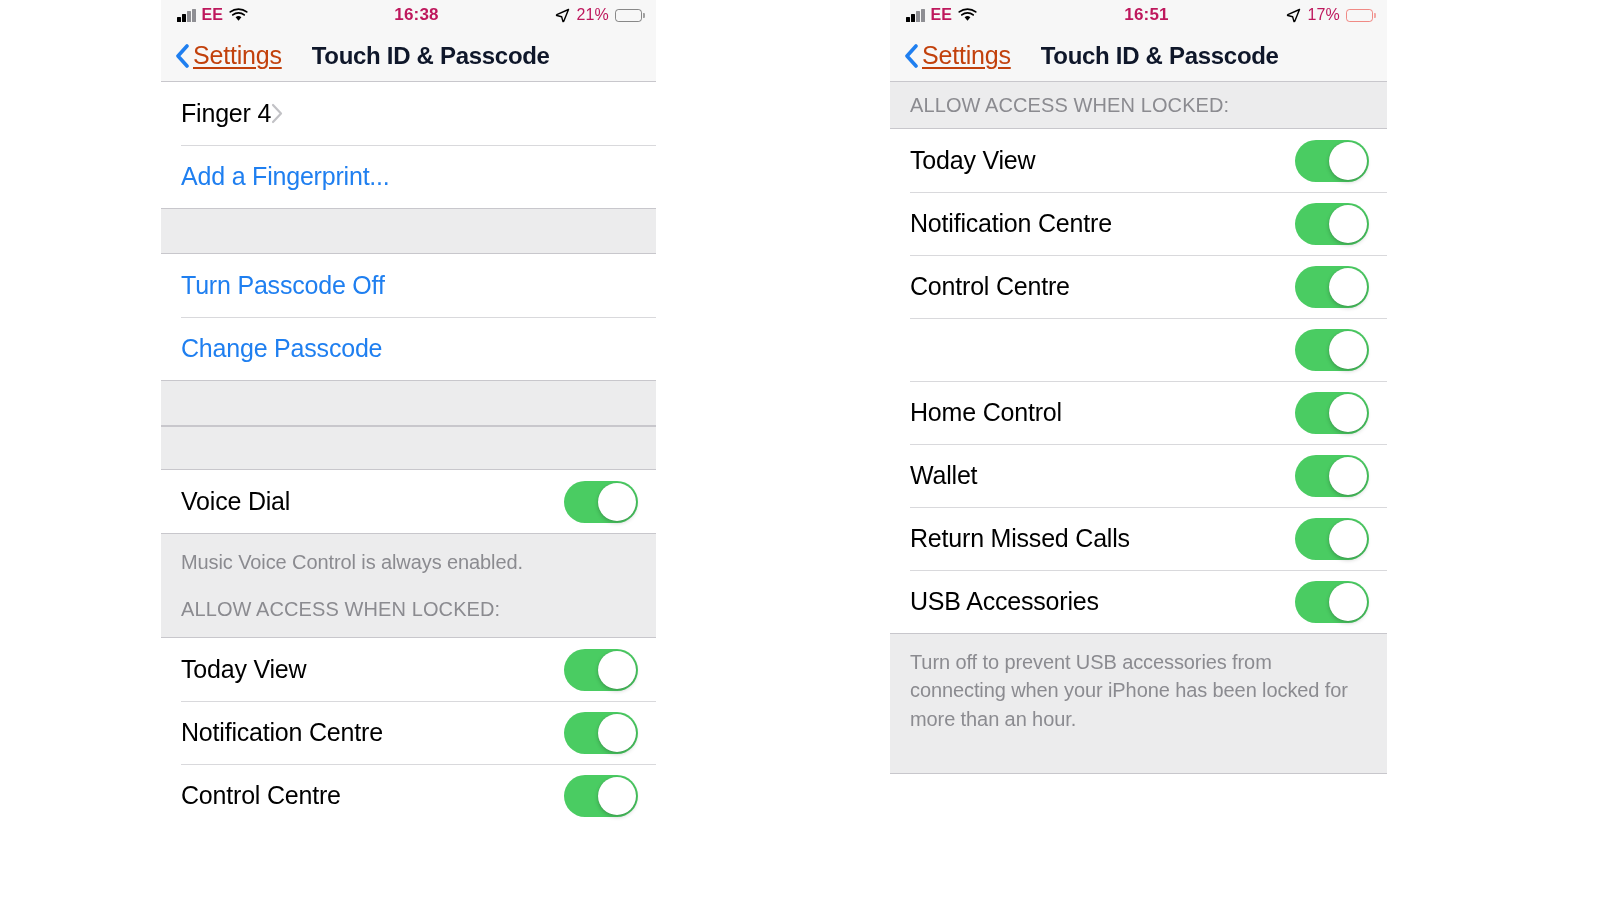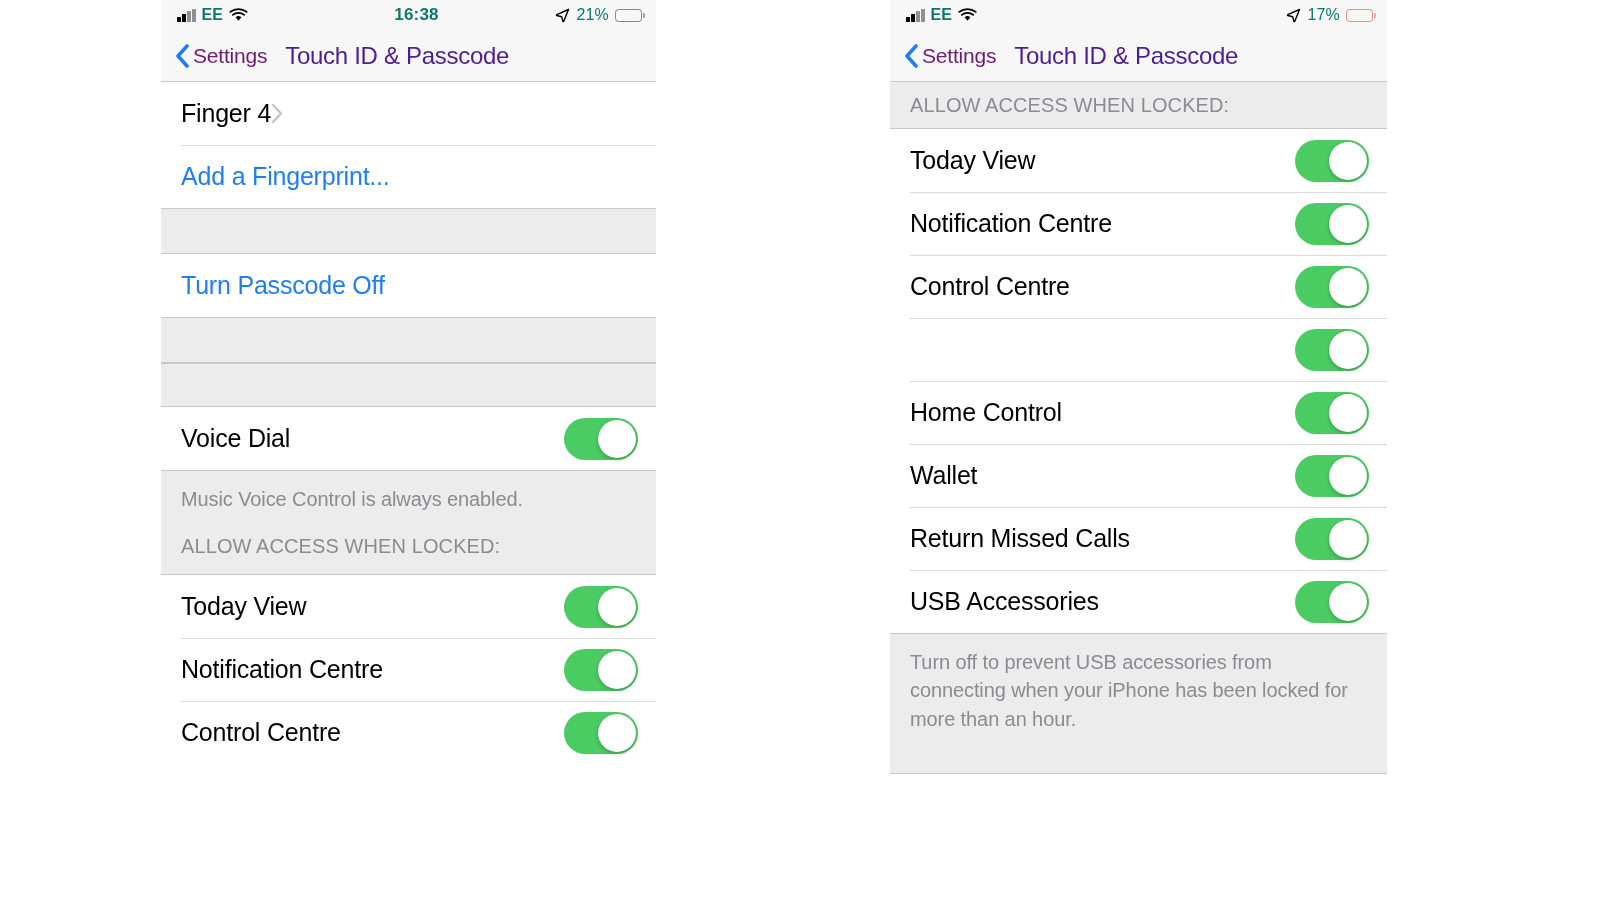--- a/index.html
+++ b/index.html
@@ -32,21 +32,21 @@
   
   .statusbar {
     height: 30px;
     background: #f7f7f7;
     display: flex;
     align-items: center;
     position: relative;
     padding: 0 14px 0 16px;
     font-size: 17px;
     font-weight: bold;
-    color: #0f766e;
+    color: #be185d;
     letter-spacing: 0.2px;
     justify-content: flex-end;
   }
   .sb-left { display: flex; align-items: center; gap: 6px; }
   .sb-center {
     position: absolute;
     left: 16px; right: 0;
     text-align: center;
     font-size: 17px;
     font-weight: bold;
@@ -114,30 +114,31 @@
     display: flex;
     align-items: center;
     gap: 4px;
     cursor: pointer;
   }
   .chev-back {
     width: 14px; height: 24px;
     display: block;
   }
   .back-label {
-    font-size: 21px;
-    color: #701a75;
+    font-size: 25px;
+    color: #c2410c;
+    text-decoration: underline;
     text-underline-offset: 3px;
     letter-spacing: -0.2px;
   }
   .nav-title {
     font-size: 24px;
-    font-weight: normal;
-    color: #4c1d95;
-    margin-left: 18px;
+    font-weight: bold;
+    color: #0f172a;
+    margin-left: 30px;
     letter-spacing: -0.3px;
   }
 
   
   .body { background: #ffffff; }
 
   .group-gap {
     background: #ececed;
     border-top: 1px solid #c8c7cc;
     border-bottom: 1px solid #c8c7cc;
@@ -292,20 +293,23 @@
       <div class="row">
         <span class="row-label link">Add a Fingerprint...</span>
       </div>
 
       <div class="group-gap" style="height:46px"></div>
 
       <div class="row">
         <span class="row-label link">Turn Passcode Off</span>
       </div>
 
+      <div class="row">
+        <span class="row-label link">Change Passcode</span>
+      </div>
 
       <div class="group-gap" style="height:46px"></div>
 
 
       <div class="group-gap" style="height:44px"></div>
 
       <div class="row">
         <span class="row-label">Voice Dial</span>
         <span class="toggle on">
             <span class="knob"></span>
@@ -353,20 +357,21 @@
         </span>
         <span class="carrier">EE</span>
         <span>
           <svg class="wifi" viewBox="0 0 20 15" aria-hidden="true">
             <path d="M10 13.6 L6.9 9.9 a4.9 4.9 0 0 1 6.2 0 Z" fill="#000"></path>
             <path d="M3.9 7.3 a9.6 9.6 0 0 1 12.2 0" stroke="#000" stroke-width="1.9" fill="none" stroke-linecap="round"></path>
             <path d="M1.2 4.2 a14 14 0 0 1 17.6 0" stroke="#000" stroke-width="1.9" fill="none" stroke-linecap="round"></path>
           </svg>
         </span>
       </div>
+      <div class="sb-center">16:51</div>
       <div class="sb-right">
         <span>
           <svg class="locarrow" viewBox="0 0 16 16" aria-hidden="true">
             <path d="M14.4 1.6 L1.9 7.1 a0.5 0.5 0 0 0 0.05 0.95 L7.1 9.3 L8.4 14.2 a0.5 0.5 0 0 0 0.95 0.05 Z" fill="none" stroke="#000" stroke-width="1.5" stroke-linejoin="round"></path>
           </svg>
         </span>
         <span class="battpct">17%</span>
         <span class="batt low">
           <span class="fill" style="width:25%"></span>
         </span>

